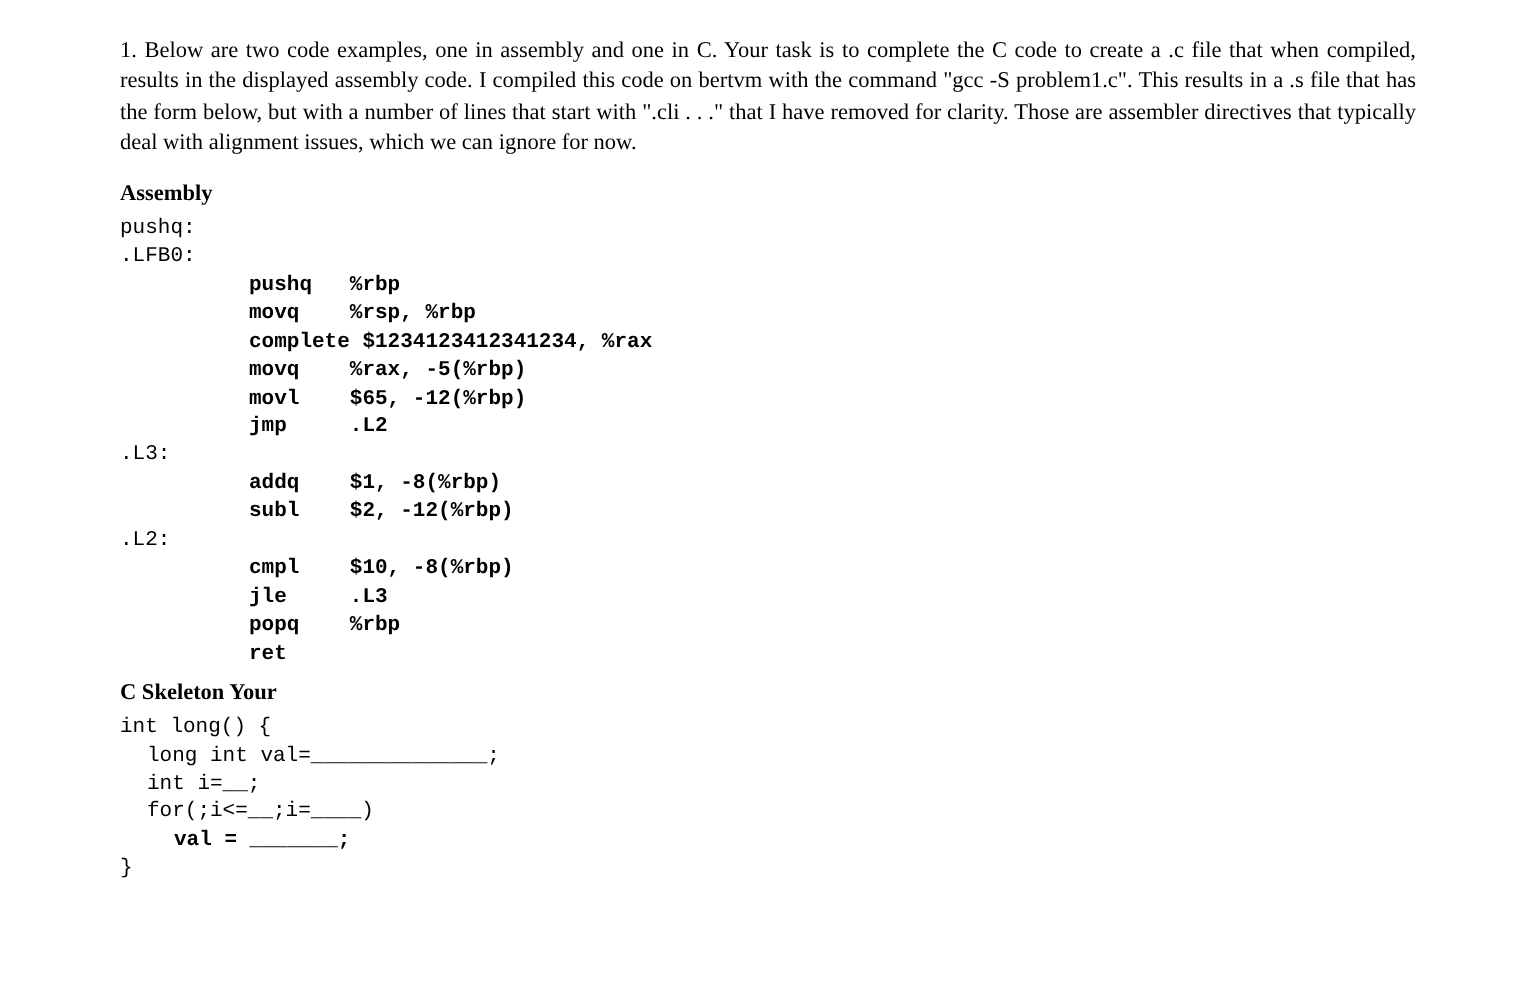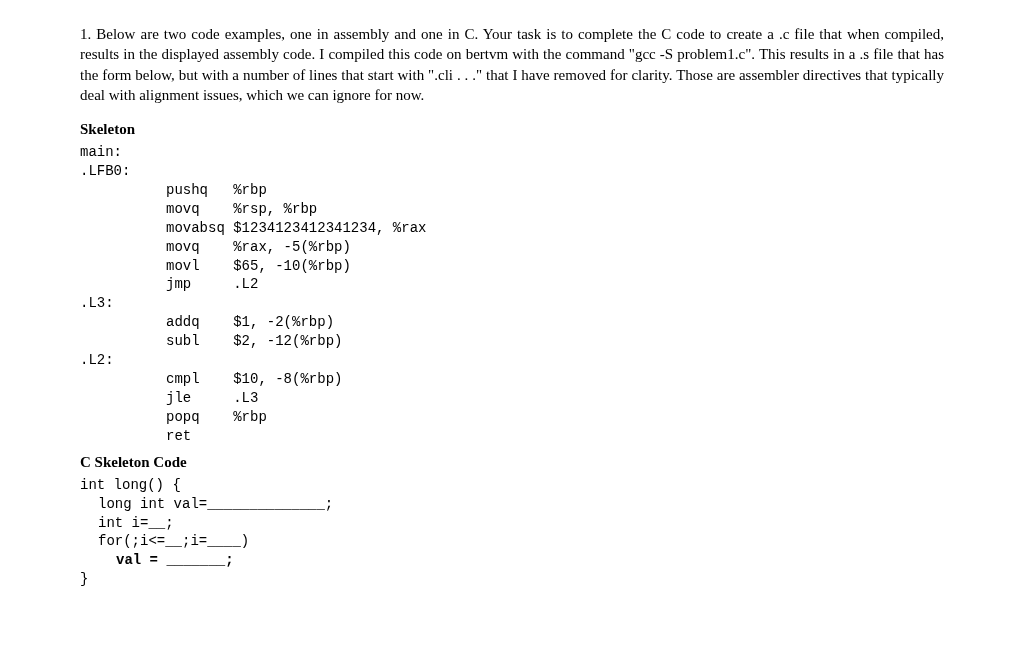--- a/index.html
+++ b/index.html
@@ -36,58 +36,59 @@
     pre {
       margin: 0;
       line-height: 1.35;
     }
     .code-block {
       margin-left: 0;
       margin-bottom: 6px;
     }
     .indent1 {
       padding-left: 86px;
+      font-weight: bold;
     }
     .indent-code {
       padding-left: 18px;
     }
     .indent-code2 {
       padding-left: 36px;
       font-weight: bold;
     }
   </style>
 </head>
 <body>
 
 <div class="intro">
   <span class="num">1.</span>
   <span>Below are two code examples, one in assembly and one in C. Your task is to complete the C code to create a .c file that when compiled, results in the displayed assembly code. I compiled this code on bertvm with the command "gcc -S problem1.c". This results in a .s file that has the form below, but with a number of lines that start with ".cli . . ." that I have removed for clarity. Those are assembler directives that typically deal with alignment issues, which we can ignore for now.</span>
 </div>
 
-<div class="section-header">Skeleton</div>
+<div class="section-header">Assembly</div>
 
-<pre class="code-block"><span>main:</span>
+<pre class="code-block"><span>pushq:</span>
 <span>.LFB0:</span>
 <span class="indent1">pushq   %rbp</span>
 <span class="indent1">movq    %rsp, %rbp</span>
-<span class="indent1">movabsq $1234123412341234, %rax</span>
+<span class="indent1">complete $1234123412341234, %rax</span>
 <span class="indent1">movq    %rax, -5(%rbp)</span>
-<span class="indent1">movl    $65, -10(%rbp)</span>
+<span class="indent1">movl    $65, -12(%rbp)</span>
 <span class="indent1">jmp     .L2</span>
 <span>.L3:</span>
-<span class="indent1">addq    $1, -2(%rbp)</span>
+<span class="indent1">addq    $1, -8(%rbp)</span>
 <span class="indent1">subl    $2, -12(%rbp)</span>
 <span>.L2:</span>
 <span class="indent1">cmpl    $10, -8(%rbp)</span>
 <span class="indent1">jle     .L3</span>
 <span class="indent1">popq    %rbp</span>
 <span class="indent1">ret</span>
 </pre>
 
-<div class="section-header">C Skeleton Code</div>
+<div class="section-header">C Skeleton Your</div>
 
 <pre class="code-block"><span>int long() {</span>
 <span class="indent-code">long int val=______________;</span>
 <span class="indent-code">int i=__;</span>
 <span class="indent-code">for(;i&lt;=__;i=____)</span>
 <span class="indent-code2">val = _______;</span>
 <span>}</span>
 </pre>
 
 </body></html>

